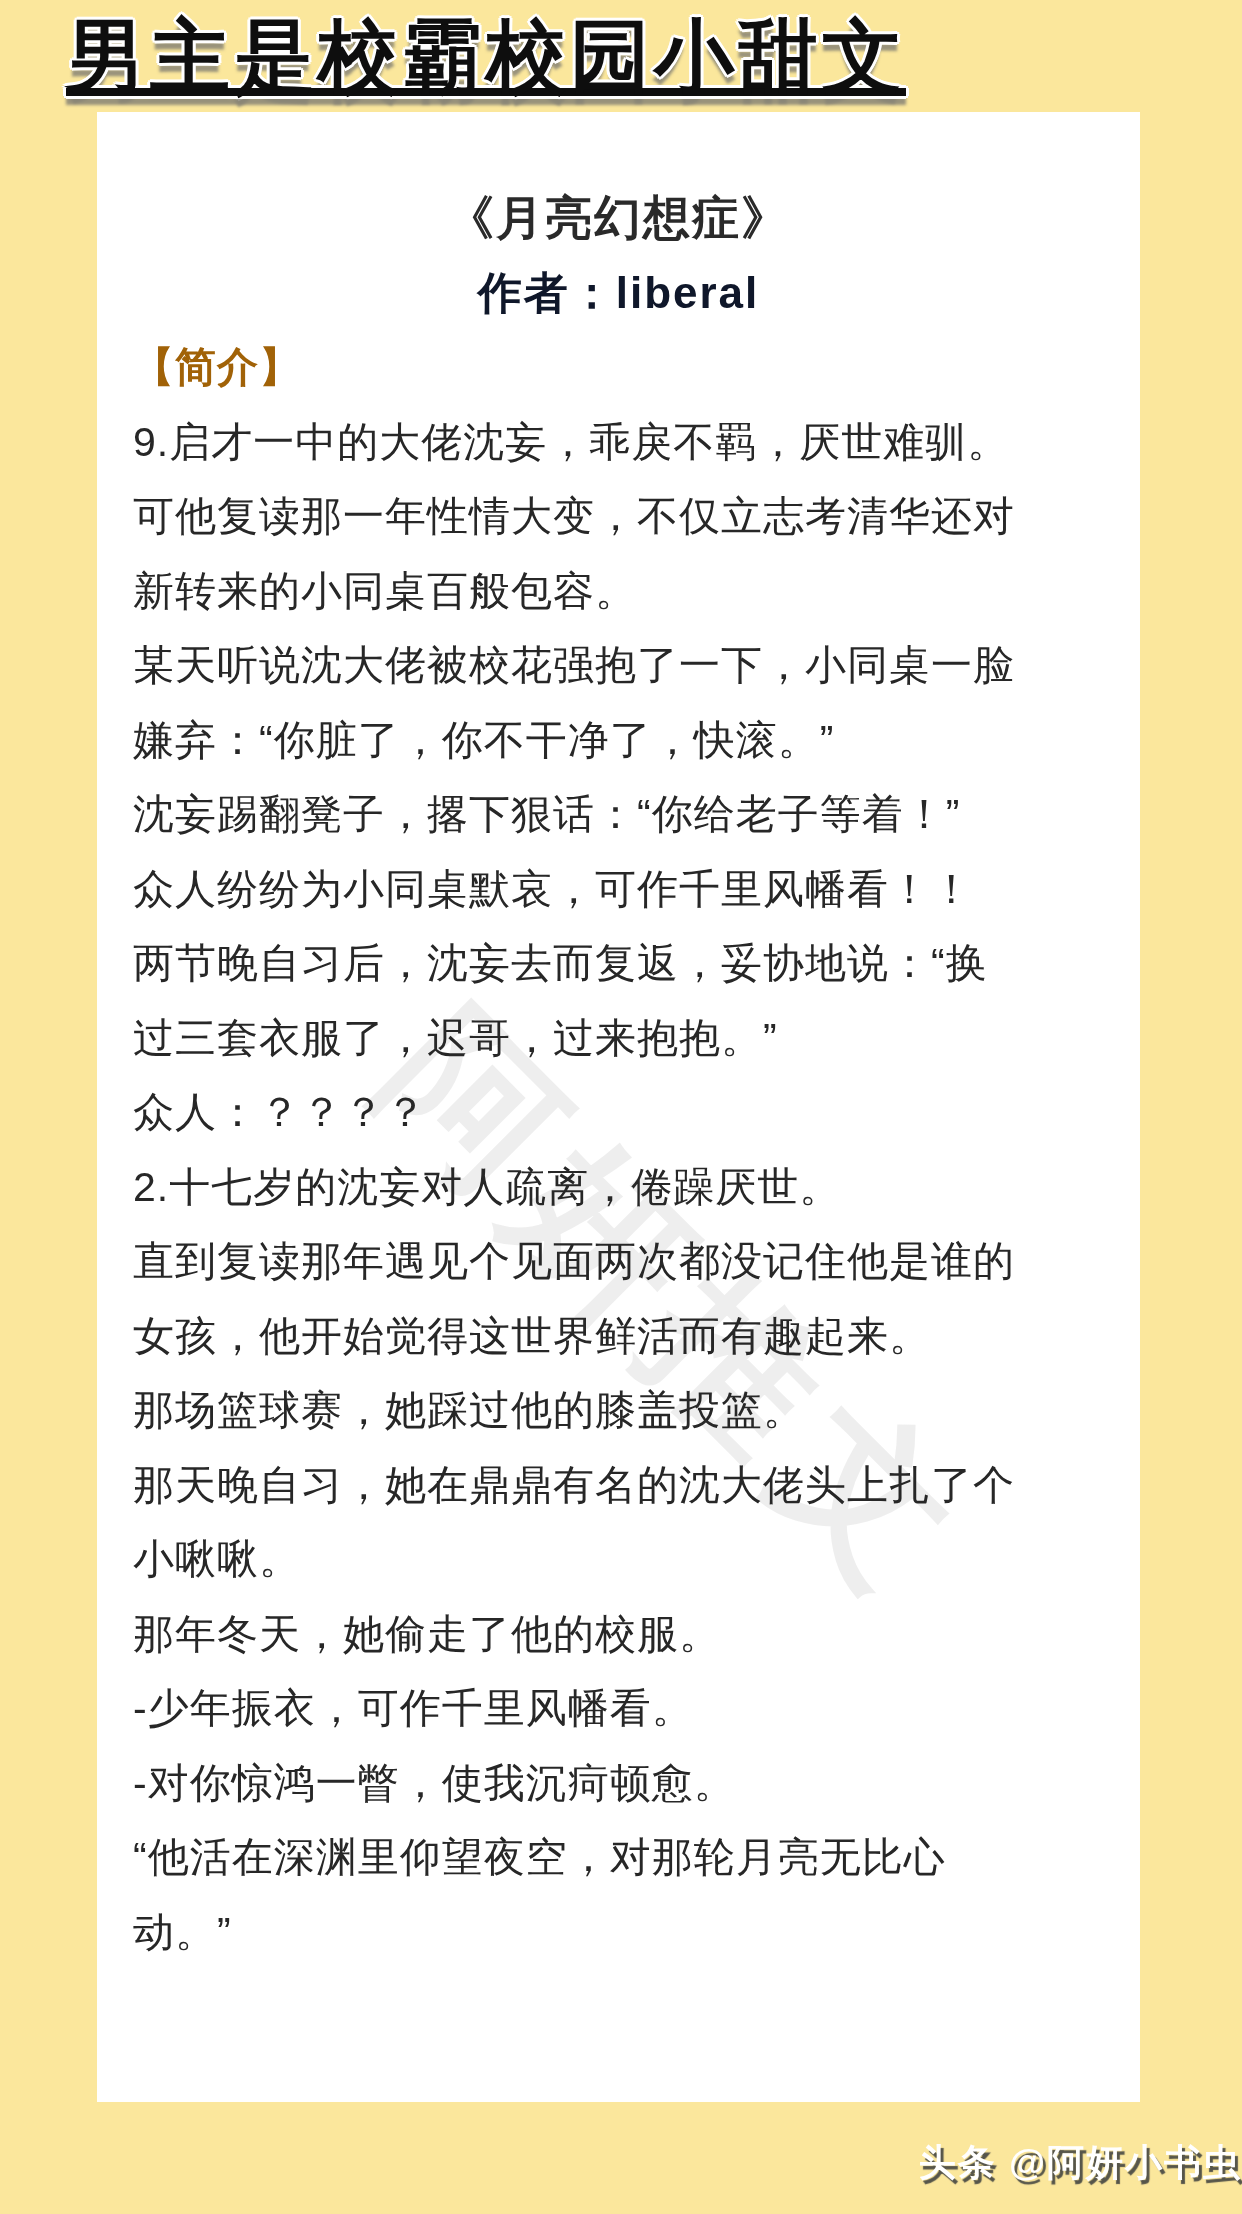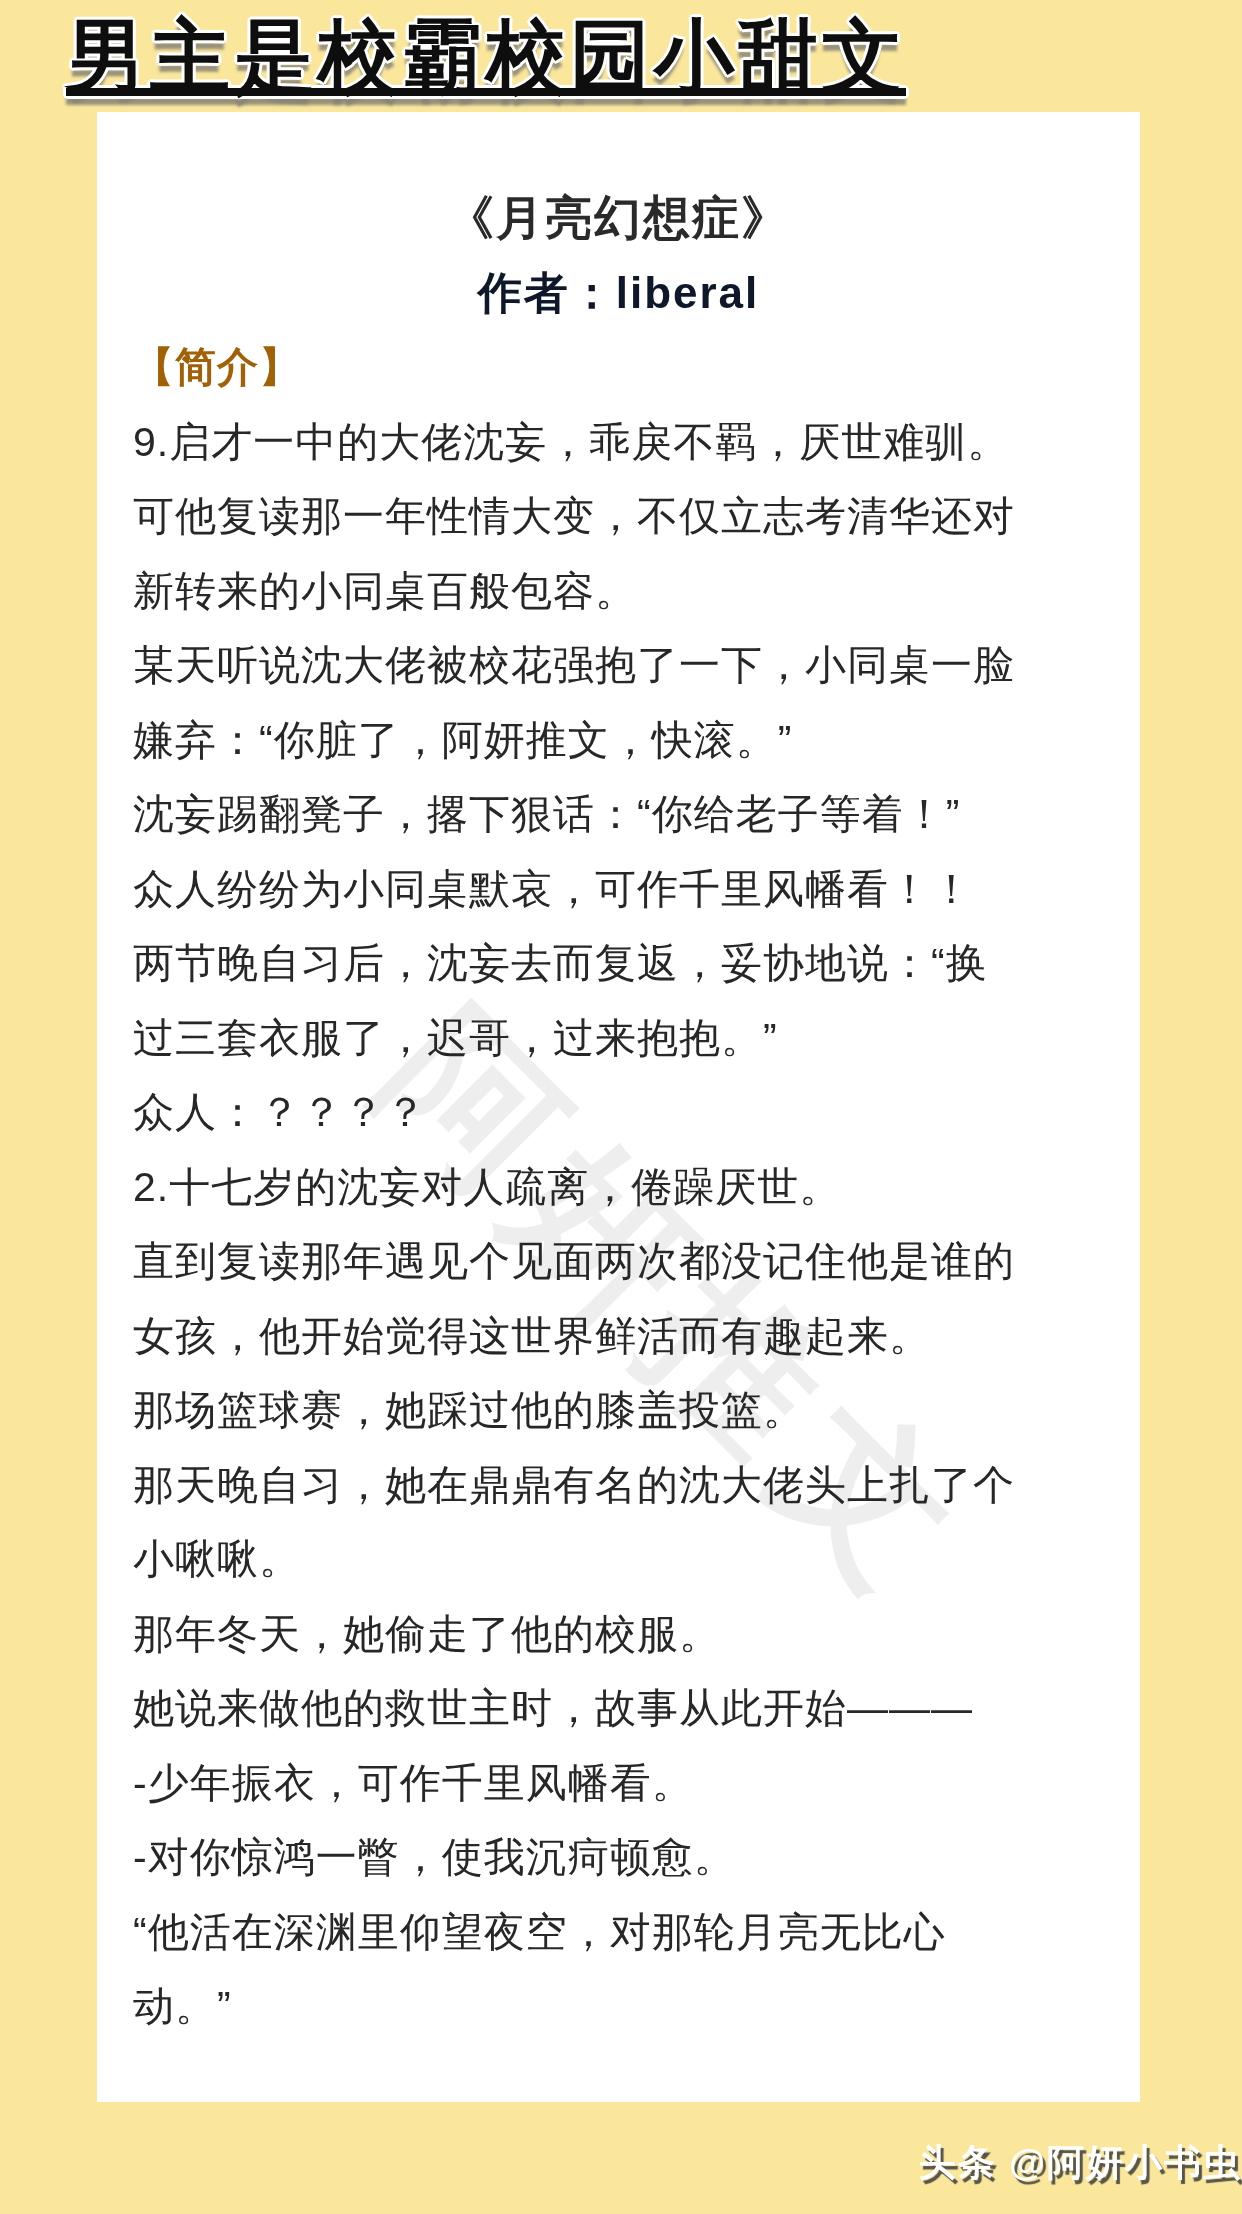--- a/index.html
+++ b/index.html
@@ -100,34 +100,33 @@
   <div class="watermark">阿妍推文</div>
   <div class="card-content">
     <div class="book-title">《月亮幻想症》</div>
     <div class="author-line">作者：liberal</div>
     <div class="intro-heading">【简介】</div>
     <div>
         <div class="line">9.启才一中的大佬沈妄，乖戾不羁，厌世难驯。</div>
         <div class="line">可他复读那一年性情大变，不仅立志考清华还对</div>
         <div class="line">新转来的小同桌百般包容。</div>
         <div class="line">某天听说沈大佬被校花强抱了一下，小同桌一脸</div>
-        <div class="line">嫌弃：“你脏了，阿妍推文，快滚。”</div>
+        <div class="line">嫌弃：“你脏了，你不干净了，快滚。”</div>
         <div class="line">沈妄踢翻凳子，撂下狠话：“你给老子等着！”</div>
         <div class="line">众人纷纷为小同桌默哀，可作千里风幡看！！</div>
         <div class="line">两节晚自习后，沈妄去而复返，妥协地说：“换</div>
         <div class="line">过三套衣服了，迟哥，过来抱抱。”</div>
         <div class="line">众人：？？？？</div>
         <div class="line">2.十七岁的沈妄对人疏离，倦躁厌世。</div>
         <div class="line">直到复读那年遇见个见面两次都没记住他是谁的</div>
         <div class="line">女孩，他开始觉得这世界鲜活而有趣起来。</div>
         <div class="line">那场篮球赛，她踩过他的膝盖投篮。</div>
         <div class="line">那天晚自习，她在鼎鼎有名的沈大佬头上扎了个</div>
         <div class="line">小啾啾。</div>
         <div class="line">那年冬天，她偷走了他的校服。</div>
-        <div class="line">她说来做他的救世主时，故事从此开始———</div>
         <div class="line">-少年振衣，可作千里风幡看。</div>
         <div class="line">-对你惊鸿一瞥，使我沉疴顿愈。</div>
         <div class="line">“他活在深渊里仰望夜空，对那轮月亮无比心</div>
         <div class="line">动。”</div>
       </div>
   </div>
 </div>
 
 <div class="footer-credit">头条 @阿妍小书虫</div>
 

